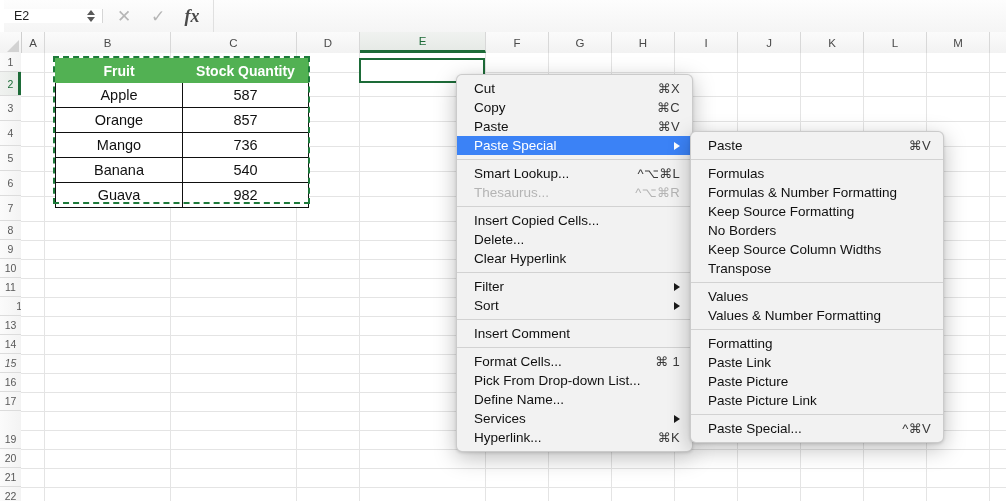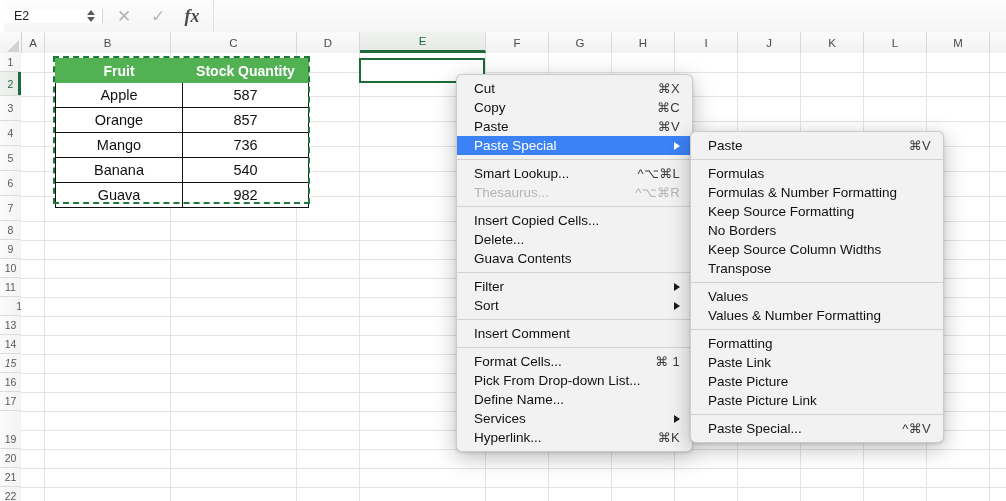--- a/index.html
+++ b/index.html
@@ -376,21 +376,21 @@
         <span class="sc">^⌥⌘R</span>
       </div>
       <div class="ctx-sep"></div>
       <div class="ctx-item">
         <span class="lbl">Insert Copied Cells...</span>
       </div>
       <div class="ctx-item">
         <span class="lbl">Delete...</span>
       </div>
       <div class="ctx-item">
-        <span class="lbl">Guava Contents</span>
+        <span class="lbl">Clear Hyperlink</span>
       </div>
       <div class="ctx-sep"></div>
       <div class="ctx-item">
         <span class="lbl">Filter</span>
         <span class="arrow"></span>
       </div>
       <div class="ctx-item">
         <span class="lbl">Sort</span>
         <span class="arrow"></span>
       </div>

